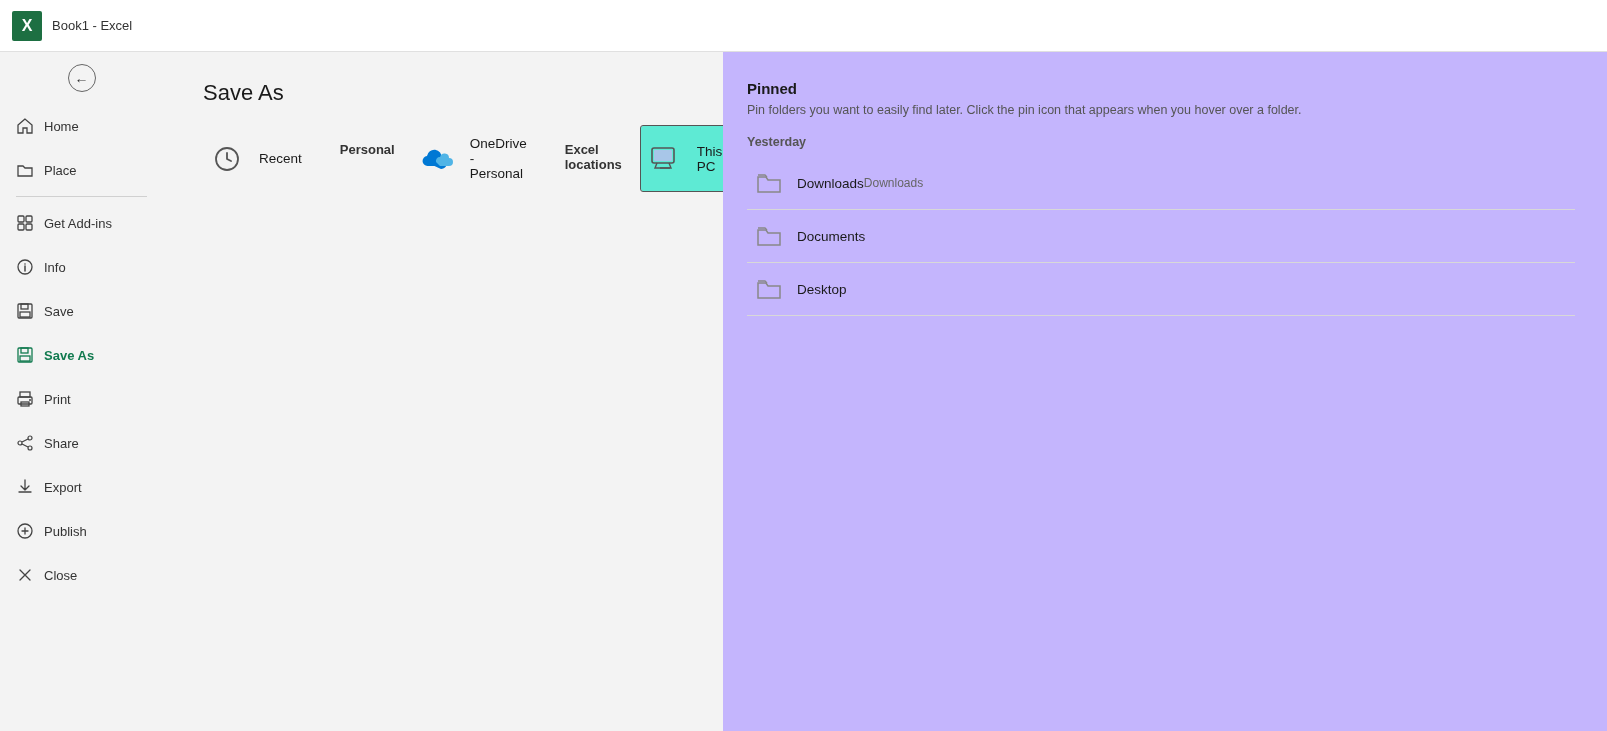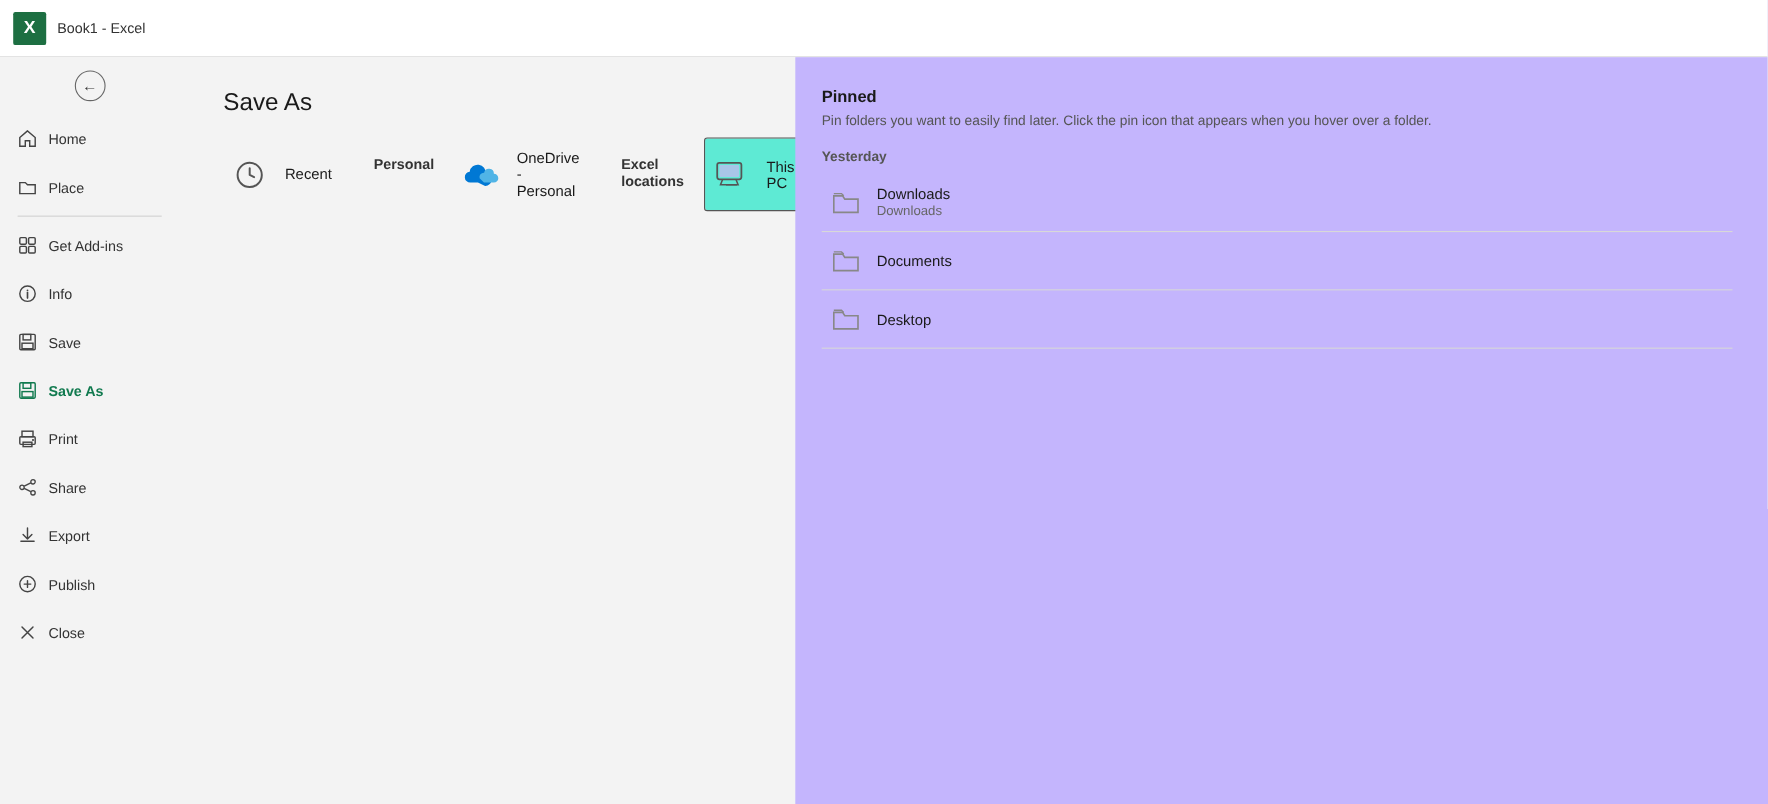--- a/index.html
+++ b/index.html
@@ -140,21 +140,21 @@
       display: flex;
       align-items: center;
       gap: 14px;
       padding: 12px 8px;
       font-size: 13.5px;
       color: #1a1a1a;
       cursor: pointer;
       border-bottom: 1px solid #d8d8d8;
     }
     .folder-item .folder-icon { width: 28px; height: 28px; flex-shrink: 0; }
-    .folder-item-texts { display: flex; flex-direction: column; }
+    .folder-item-texts { display: flex; flex-direction: row; }
     .folder-item-name { font-size: 13.5px; color: #1a1a1a; }
     .folder-item-sub { font-size: 12px; color: #666; }
 
     
     .back-arrow {
       width: 28px; height: 28px;
       border: 1.5px solid #666;
       border-radius: 50%;
       display: flex; align-items: center; justify-content: center;
       color: #333;

